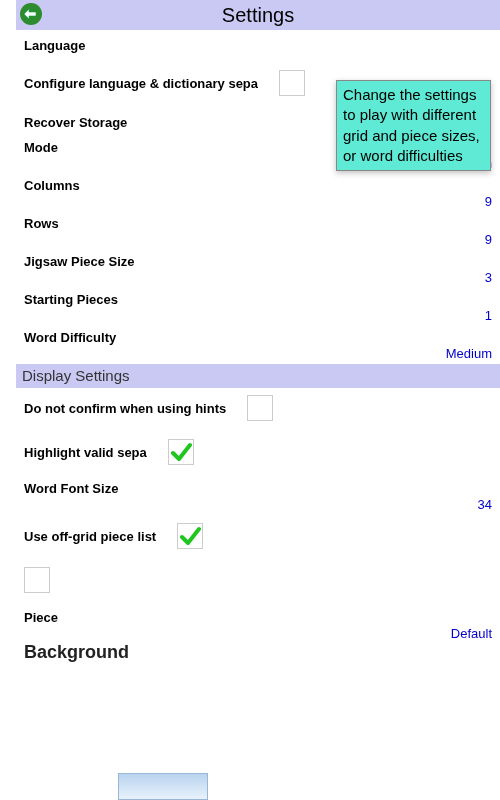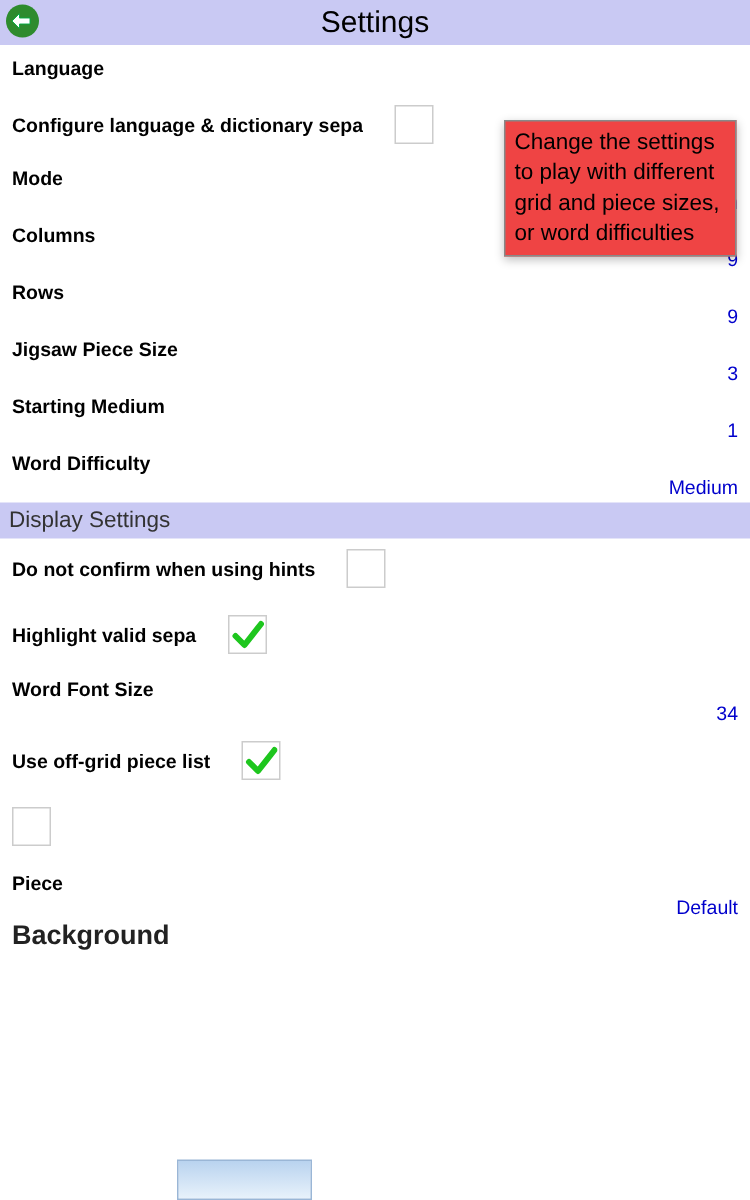--- a/index.html
+++ b/index.html
@@ -11,25 +11,25 @@
     .row { padding: 8px 8px 6px 8px; }
     .row-label { font-size: 13px; font-weight: 700; color: #000; }
     .row-value { font-size: 13px; color: #0000cc; padding-left: 0; margin-top: 1px; text-align: right; }
     .section-header { background: #c9c9f3; padding: 3px 6px 3px 6px; }
     .section-header .sh-text { font-size: 15px; font-weight: 400; color: #333; }
     .row-check { display: flex; align-items: center; justify-content: flex-start; padding: 7px 4px 7px 8px; gap: 21px; }
     .checkbox { width: 26px; height: 26px; border: 1px solid #ccc; background: #fff; display: flex; align-items: center; justify-content: center; cursor: pointer; flex-shrink: 0; }
     .checkbox.checked svg { display: block; }
     .checkbox svg { display: none; }
     .spacer { height: 4px; }
-    .tooltip { position: absolute; width: 155px; background: #ef4444; border: 1px solid #888; box-shadow: 0 2px 6px rgba(0,0,0,.25); padding: 4px 6px; font-size: 15px; line-height: 1.35; color: #000; z-index: 10; top: 80px; left: 336px; }
+    .tooltip { position: absolute; width: 155px; background: #5eead4; border: 1px solid #888; box-shadow: 0 2px 6px rgba(0,0,0,.25); padding: 4px 6px; font-size: 15px; line-height: 1.35; color: #000; z-index: 10; top: 80px; left: 336px; }
     .bottom-cut { position: absolute; bottom: 0; left: 118px; width: 90px; height: 27px; background: linear-gradient(180deg,#b9d3ef 0%, #e8f2fb 100%); border: 1px solid #9ab6d6; }
     .row-bg-partial { display: flex; align-items: flex-end; padding: 6px 8px 0 8px; height: 20px; }
     .row-bg-label { font-size: 18px; font-weight: 700; color: #222; margin-top: 20px; }
-    .container { position: relative; height: 100%; }
+    .container { position: relative; height: 100%; padding-left: 16px; }
     .row-font { padding: 6px 8px 2px 8px; }
     .row-tight { padding: 5px 8px 4px 8px; }
     .row-tighter { padding: 4px 8px 3px 8px; }
   </style>
 </head>
 <body>
 
 <div class="container">
   <div class="header">
     <div class="back-btn">
@@ -46,40 +46,43 @@
   <div class="spacer"></div>
 
   <div class="row-check">
     <div class="row-label" style="white-space:nowrap;overflow:hidden;">Configure language &amp; dictionary sepa</div>
     <div class="checkbox">
       
     </div>
   </div>
   <div class="spacer"></div>
 
+  <div class="row">
+    <div class="row-label">Recover Storage</div>
+  </div>
 
 
   <div class="row-tighter">
     <div class="row-label">Mode</div>
     <div class="row-value">Custom</div>
   </div>
   <div class="row-tighter">
     <div class="row-label">Columns</div>
     <div class="row-value">9</div>
   </div>
   <div class="row-tighter">
     <div class="row-label">Rows</div>
     <div class="row-value">9</div>
   </div>
   <div class="row-tighter">
     <div class="row-label">Jigsaw Piece Size</div>
     <div class="row-value">3</div>
   </div>
   <div class="row-tighter">
-    <div class="row-label">Starting Medium</div>
+    <div class="row-label">Starting Pieces</div>
     <div class="row-value">1</div>
   </div>
   <div class="row-tighter">
     <div class="row-label">Word Difficulty</div>
     <div class="row-value">Medium</div>
   </div>
 
   <div class="section-header">
     <span class="sh-text">Display Settings</span>
   </div>

